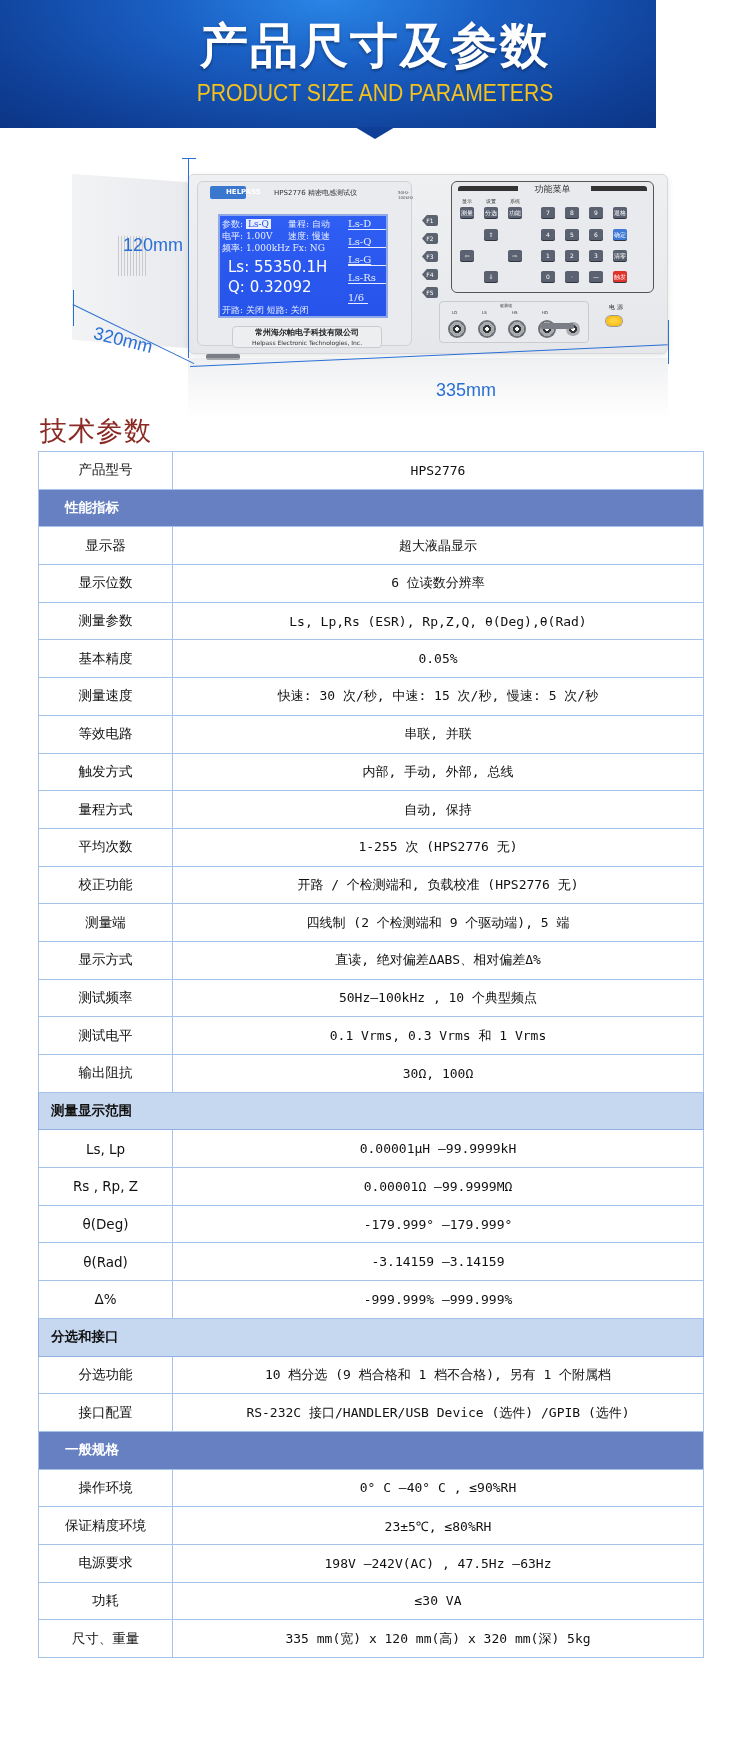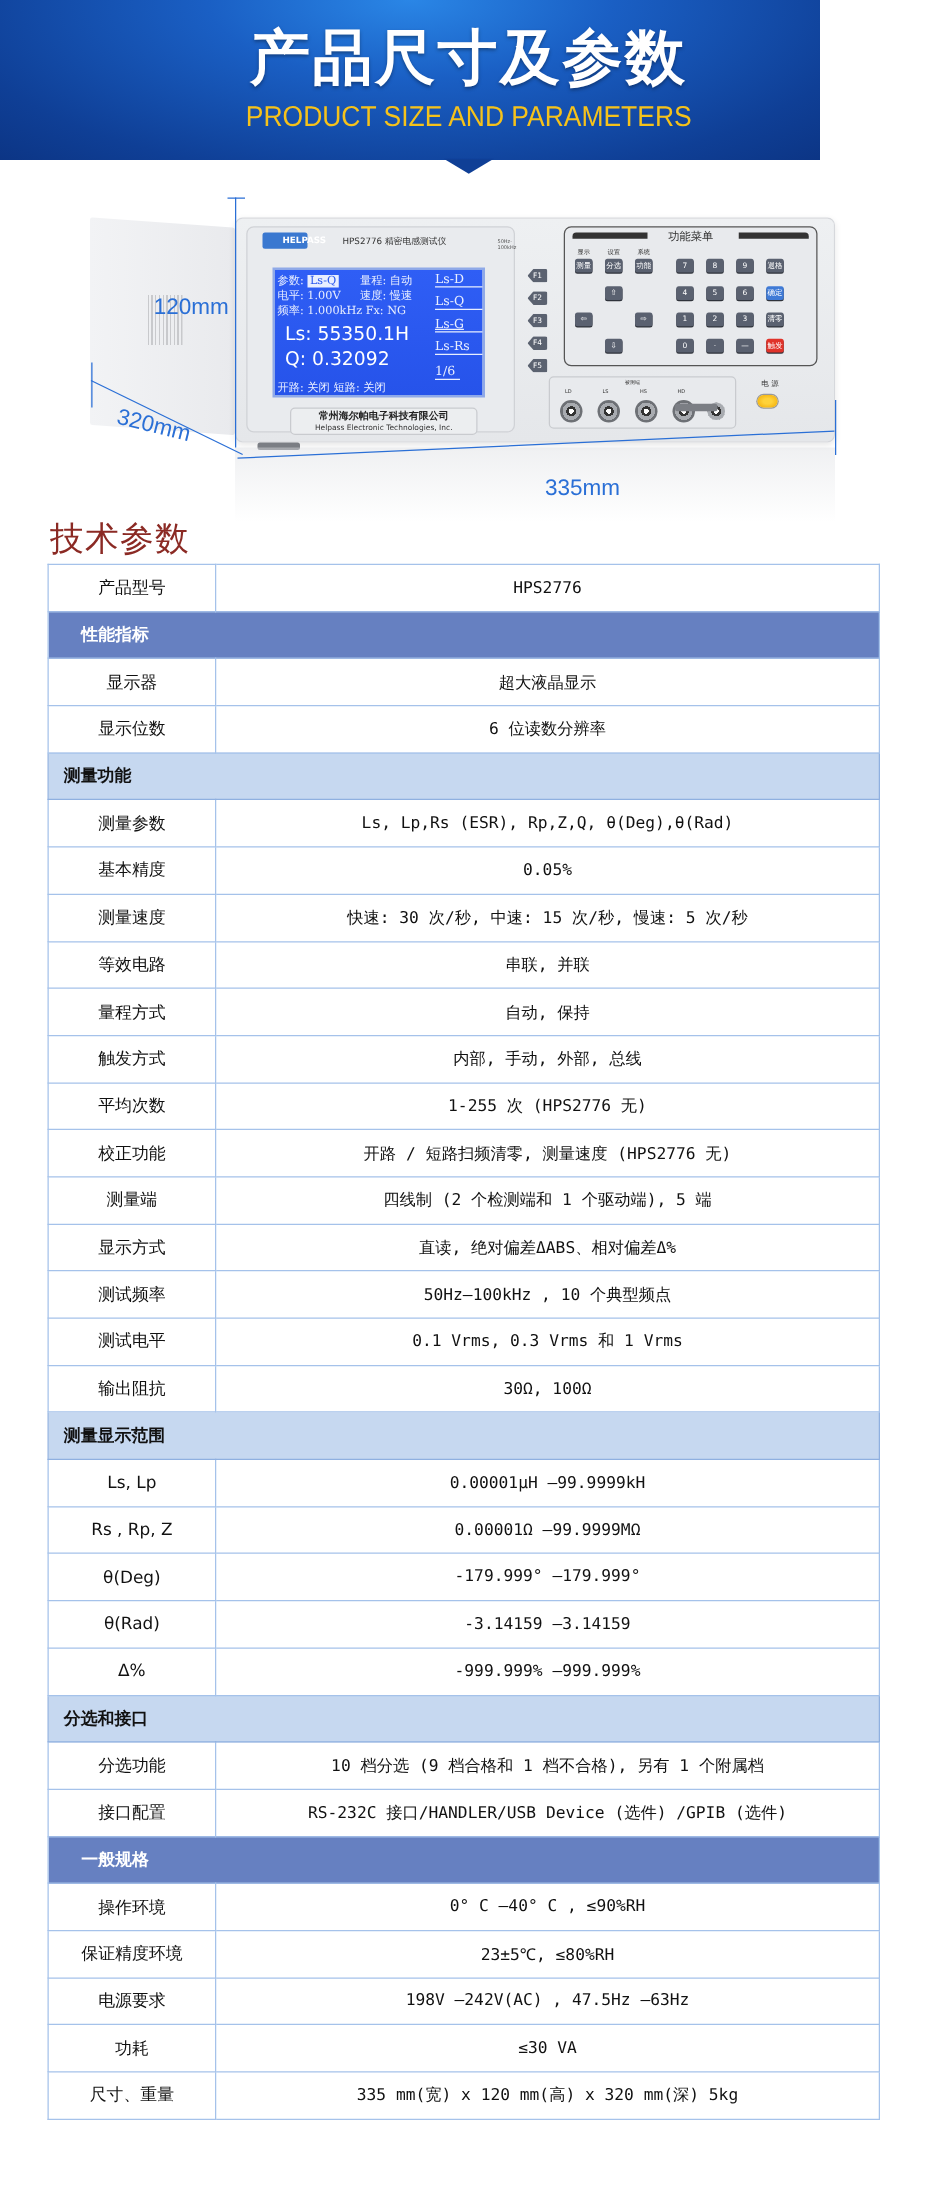--- a/index.html
+++ b/index.html
@@ -270,58 +270,55 @@
         <td colspan="2">性能指标</td>
       </tr>
       <tr>
         <td class="label">显示器</td>
         <td class="value">超大液晶显示</td>
       </tr>
       <tr>
         <td class="label">显示位数</td>
         <td class="value">6 位读数分辨率</td>
       </tr>
-      <tr class="sec-light">
-        <td colspan="2">测量功能</td>
-      </tr>
       <tr>
         <td class="label">测量参数</td>
         <td class="value">Ls, Lp,Rs (ESR), Rp,Z,Q, θ(Deg),θ(Rad)</td>
       </tr>
       <tr>
         <td class="label">基本精度</td>
         <td class="value">0.05%</td>
       </tr>
       <tr>
         <td class="label">测量速度</td>
         <td class="value">快速: 30 次/秒, 中速: 15 次/秒, 慢速: 5 次/秒</td>
       </tr>
       <tr>
         <td class="label">等效电路</td>
         <td class="value">串联, 并联</td>
       </tr>
       <tr>
+        <td class="label">触发方式</td>
+        <td class="value">内部, 手动, 外部, 总线</td>
+      </tr>
+      <tr>
         <td class="label">量程方式</td>
         <td class="value">自动, 保持</td>
       </tr>
       <tr>
-        <td class="label">触发方式</td>
-        <td class="value">内部, 手动, 外部, 总线</td>
-      </tr>
-      <tr>
         <td class="label">平均次数</td>
         <td class="value">1-255 次 (HPS2776 无)</td>
       </tr>
       <tr>
         <td class="label">校正功能</td>
-        <td class="value">开路 / 短路扫频清零, 测量速度 (HPS2776 无)</td>
+        <td class="value">开路 / 个检测端和, 负载校准 (HPS2776 无)</td>
       </tr>
       <tr>
         <td class="label">测量端</td>
-        <td class="value">四线制 (2 个检测端和 1 个驱动端), 5 端</td>
+        <td class="value">四线制 (2 个检测端和 9 个驱动端), 5 端</td>
       </tr>
       <tr>
         <td class="label">显示方式</td>
         <td class="value">直读, 绝对偏差ΔABS、相对偏差Δ%</td>
       </tr>
       <tr>
         <td class="label">测试频率</td>
         <td class="value">50Hz—100kHz , 10 个典型频点</td>
       </tr>
       <tr>

